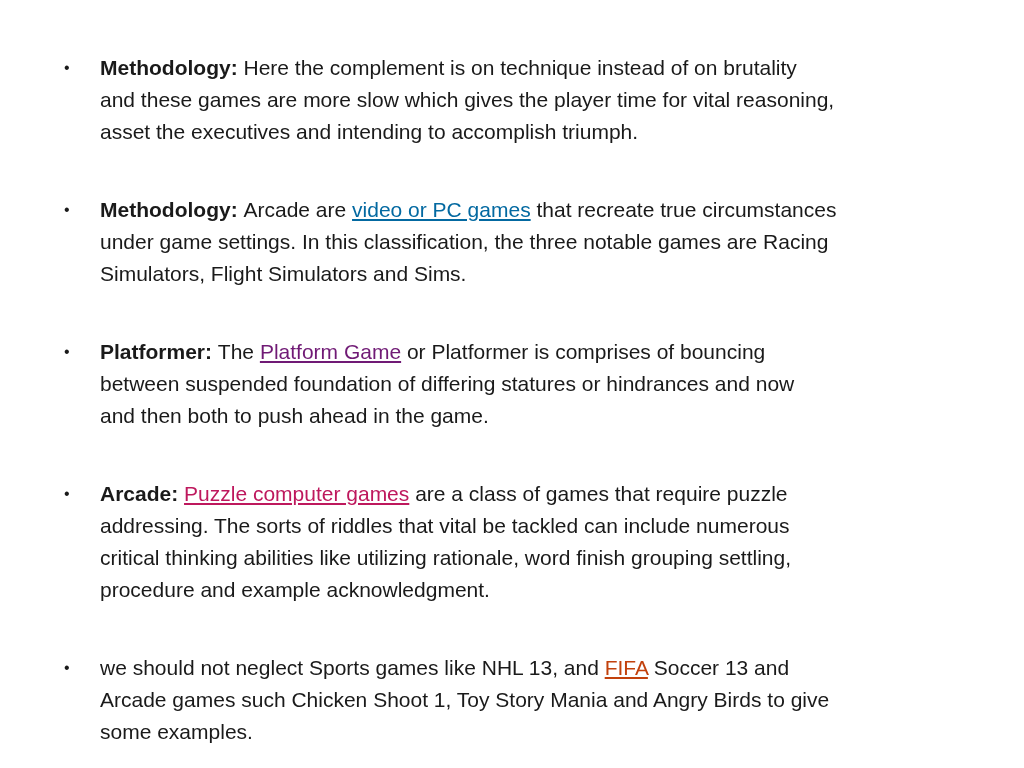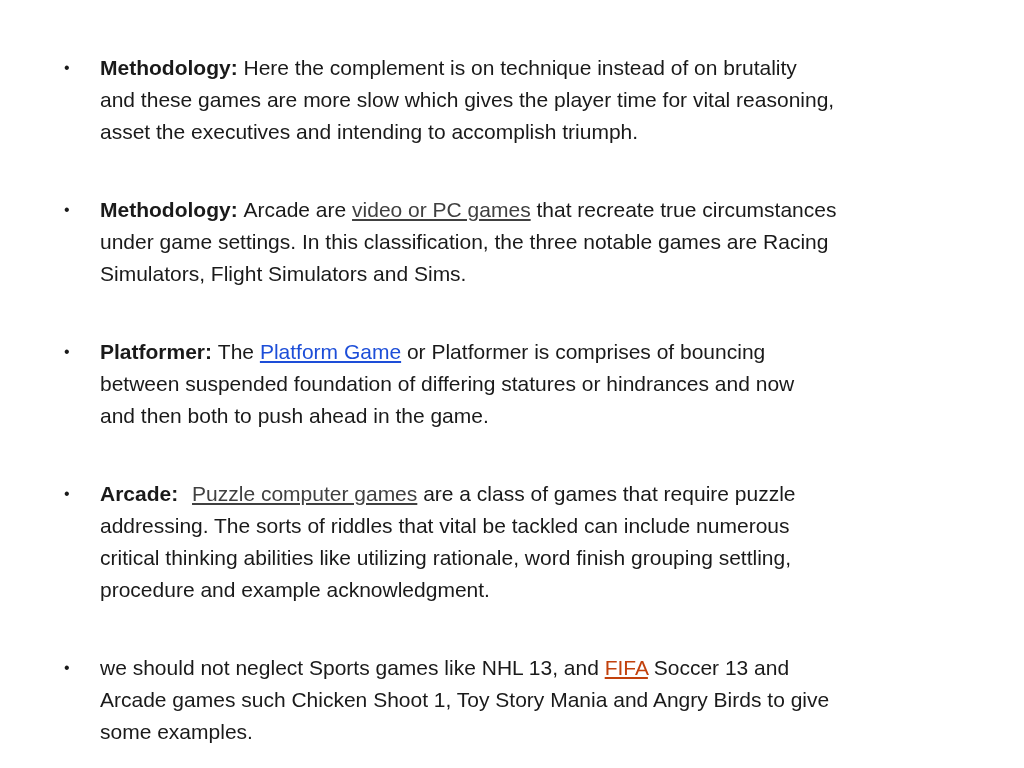--- a/index.html
+++ b/index.html
@@ -46,26 +46,26 @@
     cursor: pointer;
   }
 </style>
 </head>
 <body>
 
 <ul class="slide-bullets">
     <li><span class="bullet-marker">•</span><span class="seg-bold">Methodology: </span><span class="seg-normal">Here the complement is on technique instead of on brutality
 and these games are more slow which gives the player time for vital reasoning,
 asset the executives and intending to accomplish triumph.</span></li>
-    <li><span class="bullet-marker">•</span><span class="seg-bold">Methodology: </span><span class="seg-normal">Arcade are </span><a class="seg-link" style="color: #404040;">video or PC games</a><span class="seg-normal"> that recreate true circumstances
+    <li><span class="bullet-marker">•</span><span class="seg-bold">Methodology: </span><span class="seg-normal">Arcade are </span><a class="seg-link" style="color: #0369a1;">video or PC games</a><span class="seg-normal"> that recreate true circumstances
 under game settings. In this classification, the three notable games are Racing
 Simulators, Flight Simulators and Sims.</span></li>
-    <li><span class="bullet-marker">•</span><span class="seg-bold">Platformer: </span><span class="seg-normal">The </span><a class="seg-link" style="color: #1d4ed8;">Platform Game</a><span class="seg-normal"> or Platformer is comprises of bouncing
+    <li><span class="bullet-marker">•</span><span class="seg-bold">Platformer: </span><span class="seg-normal">The </span><a class="seg-link" style="color: #701a75;">Platform Game</a><span class="seg-normal"> or Platformer is comprises of bouncing
 between suspended foundation of differing statures or hindrances and now
 and then both to push ahead in the game.</span></li>
-    <li><span class="bullet-marker">•</span><span class="seg-bold">Arcade: </span><a class="seg-link" style="color: #404040; margin-left: 8px;">Puzzle computer games</a><span class="seg-normal"> are a class of games that require puzzle
+    <li><span class="bullet-marker">•</span><span class="seg-bold">Arcade: </span><a class="seg-link" style="color: #be185d;">Puzzle computer games</a><span class="seg-normal"> are a class of games that require puzzle
 addressing. The sorts of riddles that vital be tackled can include numerous
 critical thinking abilities like utilizing rationale, word finish grouping settling,
 procedure and example acknowledgment.</span></li>
     <li><span class="bullet-marker">•</span><span class="seg-normal">we should not neglect Sports games like NHL 13, and </span><a class="seg-link" style="color: #c2410c;">FIFA</a><span class="seg-normal"> Soccer 13 and
 Arcade games such Chicken Shoot 1, Toy Story Mania and Angry Birds to give
 some examples.</span></li>
   </ul>
 
 </body></html>

